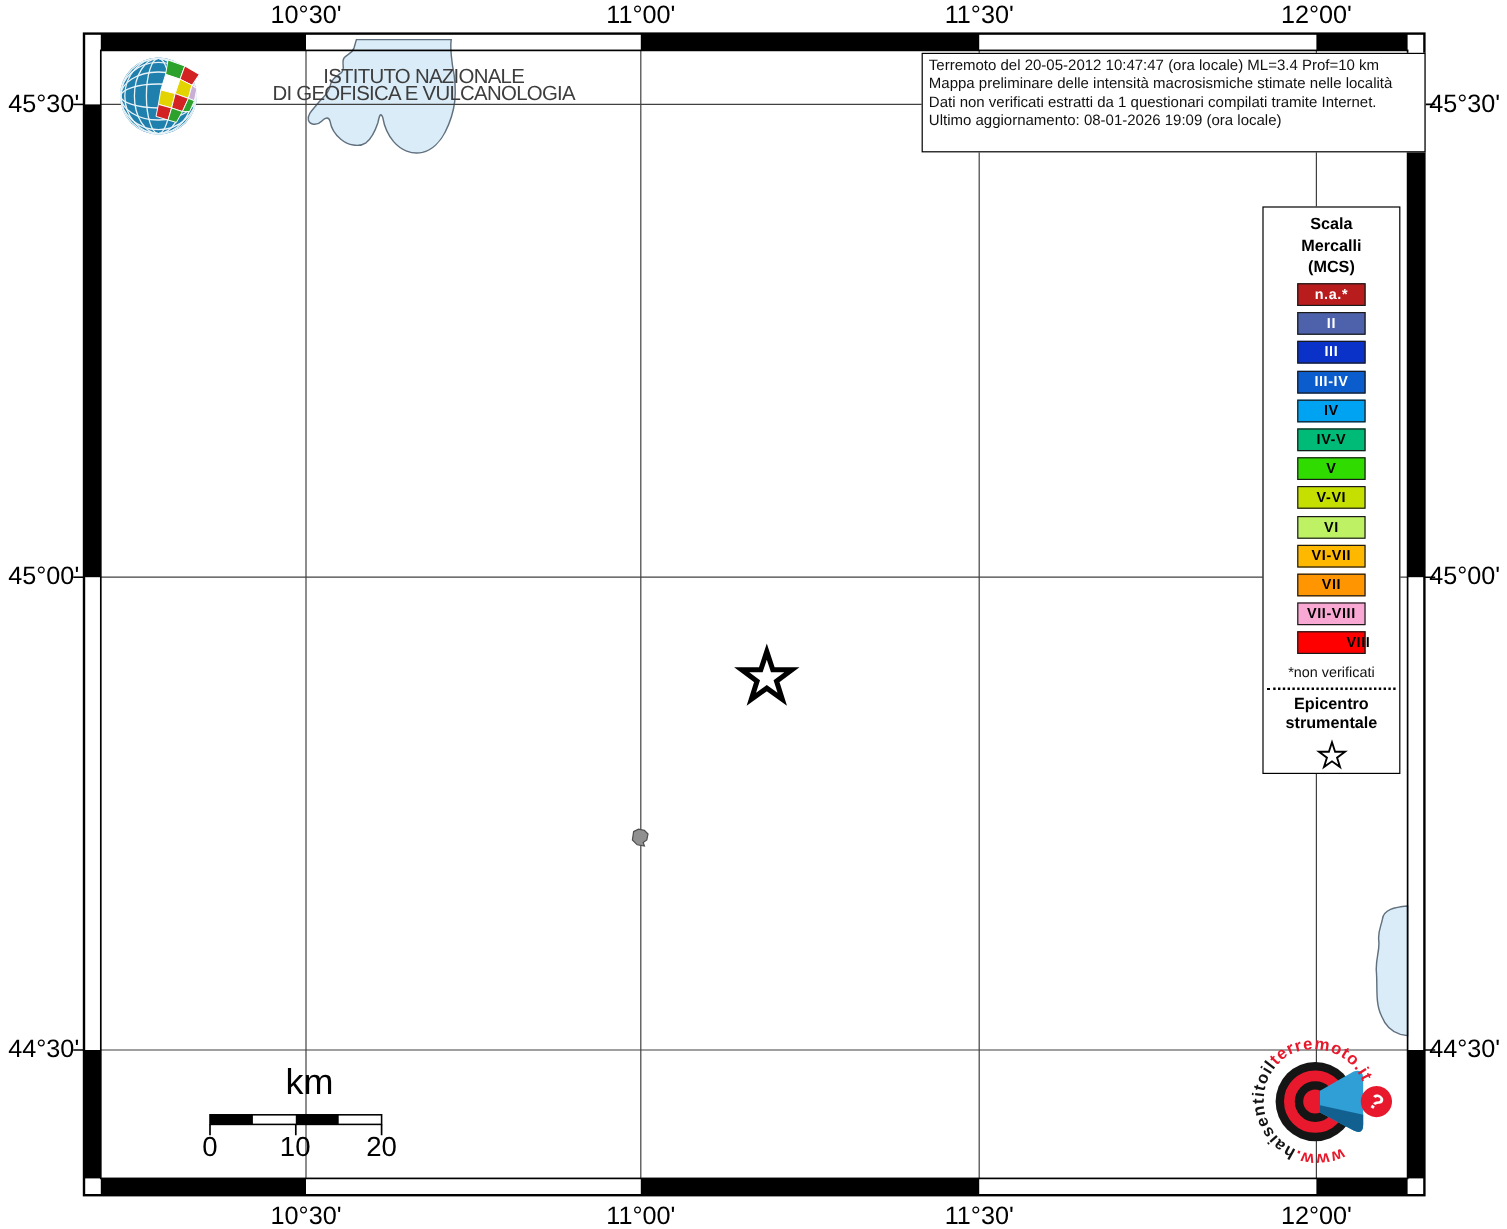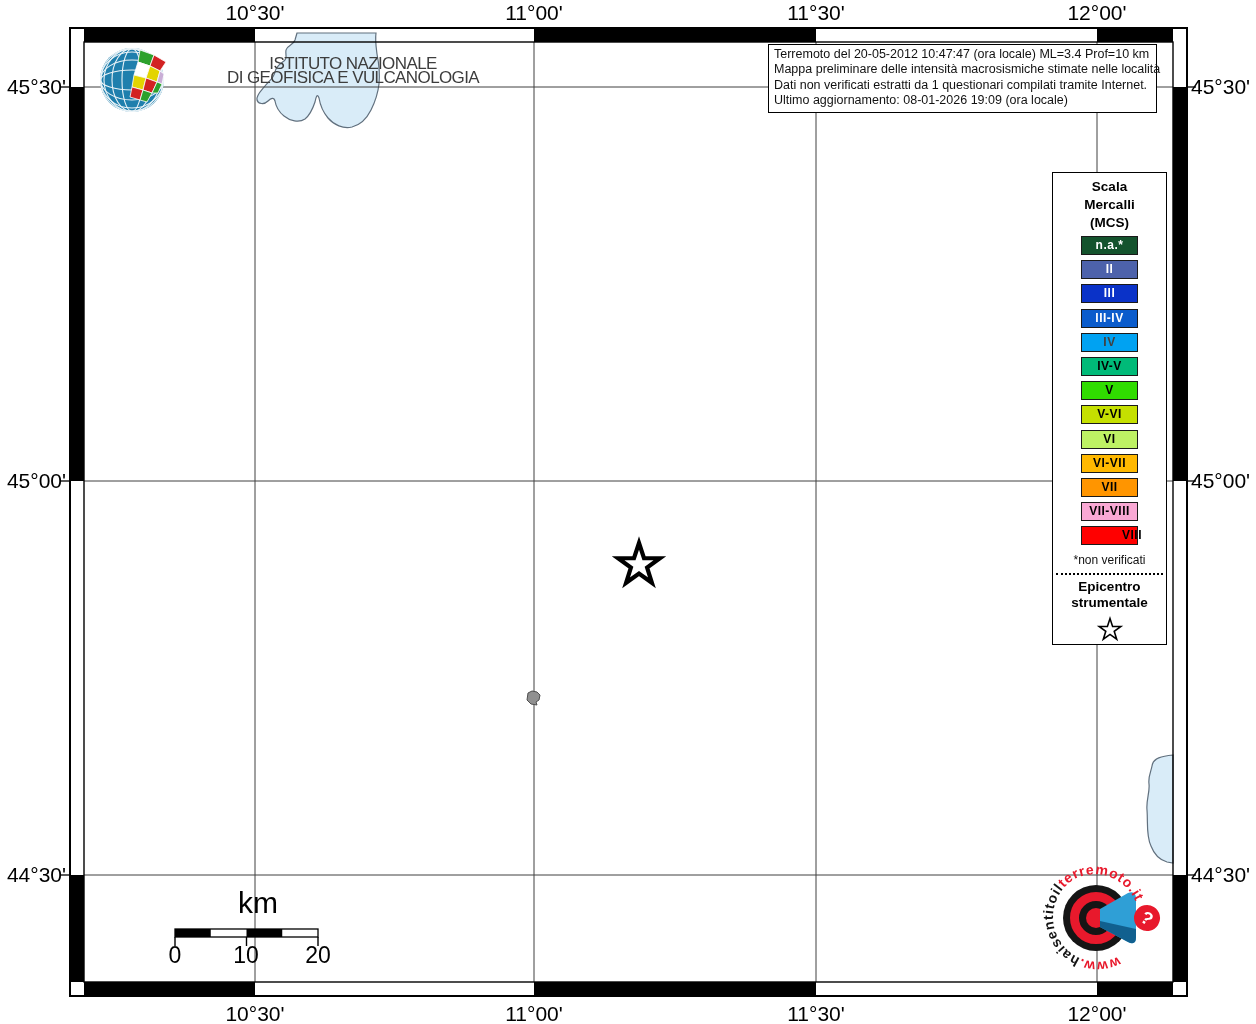--- a/index.html
+++ b/index.html
@@ -9,22 +9,22 @@
     overflow:hidden;
   }
   .abs{position:absolute;}
   
   .coord{position:absolute;font-size:21px;color:#000;white-space:nowrap;}
   .coord.top,.coord.bottom{width:90px;text-align:center;}
   .coord.left{width:66px;text-align:right;}
   .coord.right{text-align:left;}
   
   .info-box{
-    position:absolute;left:768px;top:44px;width:389px;box-sizing:border-box;
-    background:#fff;border:1px solid #000;padding:2px 4px 3px 5px;
+    position:absolute;left:768px;top:44px;width:420px;box-sizing:border-box;
+    background:#fff;border:1px solid #000;padding:2px 4px 17px 5px;
     font-size:12.5px;line-height:15.4px;color:#111;white-space:nowrap;overflow:visible;
   }
   
   .legend{
     position:absolute;left:1052px;top:172px;width:115px;height:473px;box-sizing:border-box;
     background:#fff;border:1px solid #000;text-align:center;
   }
   .legend-title{font-weight:bold;font-size:13.5px;line-height:18px;padding-top:5px;}
   .swatch{
     width:57px;height:19px;line-height:17px;margin:5.2px auto 0;box-sizing:border-box;
@@ -183,25 +183,25 @@
   <div>Ultimo aggiornamento: 08-01-2026 19:09 (ora locale)</div>
 </div>
 
 <div class="legend">
   <div class="legend-title">
     <div>Scala</div>
     <div>Mercalli</div>
     <div>(MCS)</div>
   </div>
   <div>
-      <div class="swatch" style="background: #14532d; color: rgb(255, 255, 255);">n.a.*</div>
+      <div class="swatch" style="background: #b91c1c; color: rgb(255, 255, 255);">n.a.*</div>
       <div class="swatch" style="background: rgb(77, 98, 171); color: rgb(255, 255, 255);">II</div>
       <div class="swatch" style="background: rgb(10, 50, 200); color: rgb(255, 255, 255);">III</div>
       <div class="swatch" style="background: rgb(11, 92, 204); color: rgb(255, 255, 255);">III-IV</div>
-      <div class="swatch" style="background: rgb(0, 162, 242); color: #404040;">IV</div>
+      <div class="swatch" style="background: rgb(0, 162, 242); color: #000000;">IV</div>
       <div class="swatch" style="background: rgb(0, 186, 120); color: rgb(0, 0, 0);">IV-V</div>
       <div class="swatch" style="background: rgb(48, 220, 0); color: rgb(0, 0, 0);">V</div>
       <div class="swatch" style="background: rgb(197, 224, 0); color: rgb(0, 0, 0);">V-VI</div>
       <div class="swatch" style="background: #bef264; color: rgb(0, 0, 0);">VI</div>
       <div class="swatch" style="background: rgb(255, 184, 0); color: rgb(0, 0, 0);">VI-VII</div>
       <div class="swatch" style="background: rgb(255, 149, 0); color: rgb(0, 0, 0);">VII</div>
       <div class="swatch" style="background: #f9a8d4; color: rgb(0, 0, 0);">VII-VIII</div>
       <div class="swatch" style="background: rgb(255, 0, 0); color: rgb(0, 0, 0); padding-left: 40px;">VIII</div>
     </div>
   <div class="legend-note">*non verificati</div>

